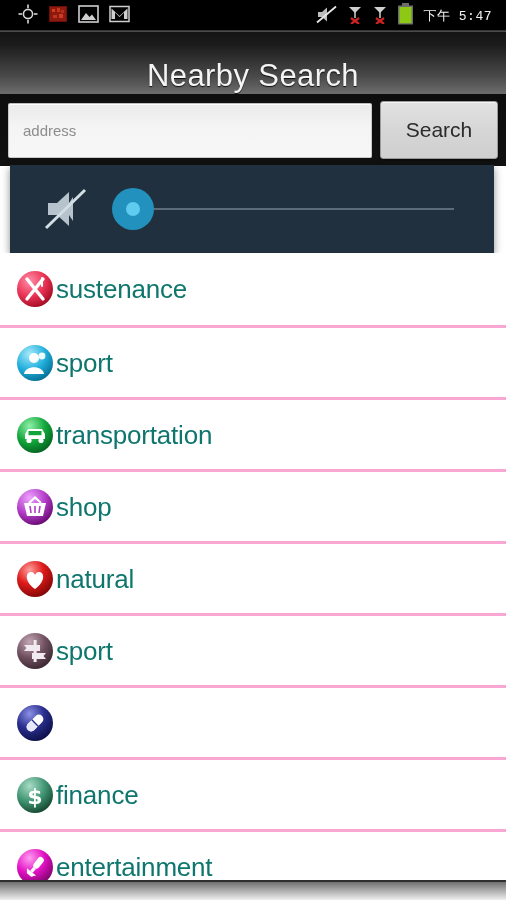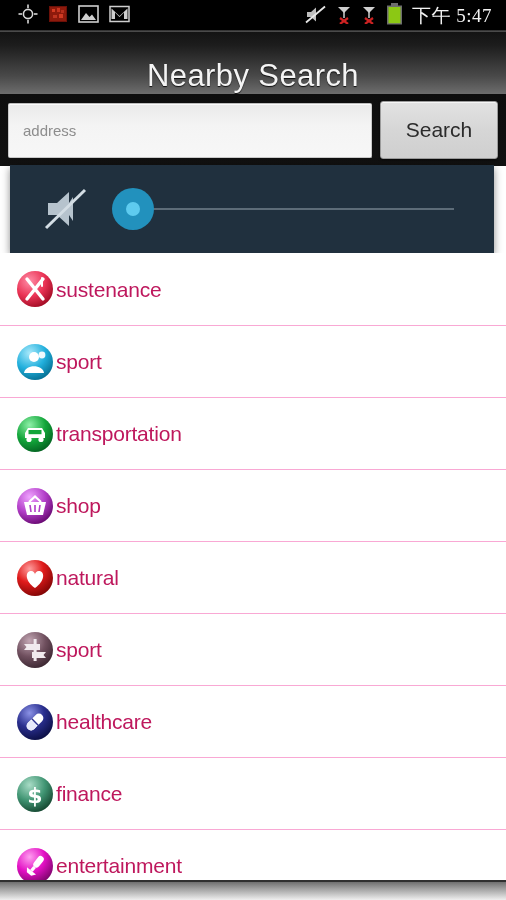--- a/index.html
+++ b/index.html
@@ -15,22 +15,22 @@
   .statusbar {
     position:relative; height:32px; width:506px;
     background:#000; display:flex; align-items:center;
     padding:0 8px;
   }
   .sb-left { display:flex; align-items:center; gap:10px; padding-left:10px; }
   .sb-spacer { flex:1 1 auto; }
   .sb-right { display:flex; align-items:center; gap:9px; padding-right:6px; }
   .sb-icon { display:block; }
   .sb-time {
-    color:#f2f2f2; font-size:19px; letter-spacing:0.5px;
-    font-family:Liberation Serif, serif; white-space:nowrap;
+    color:#f2f2f2; font-size:13px; letter-spacing:0.5px;
+    font-family:Liberation Mono, monospace; white-space:nowrap;
   }
   .sb-divider { position:absolute; left:0; bottom:0; width:506px; height:2px;
     background:linear-gradient(to bottom,#2a2a2a,#555); }
 
   
   .titlebar {
     height:62px; width:506px;
     background:linear-gradient(to bottom,#131313 0%,#1d1d1d 22%,#4a4a4a 72%,#6d6d6d 100%);
     display:flex; align-items:center; justify-content:center;
   }
@@ -95,24 +95,24 @@
     background:#5ecbef;
   }
 
   
   .list { position:absolute; left:0; top:253px; width:506px; }
   .row {
     position:relative; height:72px; width:506px;
     display:flex; align-items:center;
     padding-left:16px; background:#fff; cursor:pointer;
   }
-  .row + .row { border-top:1px solid #f9a8d4; }
+  .row + .row { border-top:3px solid #f9a8d4; }
   .row-icon { width:38px; height:38px; flex:0 0 auto; }
   .row-label {
-    font-size:21px; color:#be185d; line-height:1;
+    font-size:26px; color:#0f766e; line-height:1;
     margin-left:2px; letter-spacing:-0.2px;
     font-family:"Liberation Sans", sans-serif;
   }
 
   
   .bottombar {
     position:absolute; left:0; bottom:0; width:506px; height:20px;
     background:linear-gradient(to bottom,#6f6f6f 0%,#9d9d9d 35%,#c9c9c9 70%,#efefef 100%);
     border-top:2px solid #2f2f2f;
   }
@@ -341,21 +341,20 @@
           </radialGradient>
             </defs>
           <circle cx="19" cy="19" r="18" fill="url(#gHea)"></circle>
           <g transform="rotate(-45 19 19)">
             <rect x="9" y="14.5" width="20" height="9" rx="4.5" fill="#fff"></rect>
             <rect x="9" y="14.5" width="10" height="9" rx="4.5" fill="#e7e9fb"></rect>
             <line x1="19" y1="14.5" x2="19" y2="23.5" stroke="#2a2f8f" stroke-width="1.4"></line>
           </g>
         </svg>
       </span>
-      <span class="row-label">healthcare</span>
     </div>
 
     <div class="row">
       <span class="row-icon">
         <svg width="38" height="38" viewBox="0 0 38 38">
           <defs>
               <radialGradient id="gFin" cx="35%" cy="25%" r="80%">
             <stop offset="0%" stop-color="#a8dcc6"></stop>
                 <stop offset="55%" stop-color="#3f9472"></stop>
                 <stop offset="100%" stop-color="#14452f"></stop>

